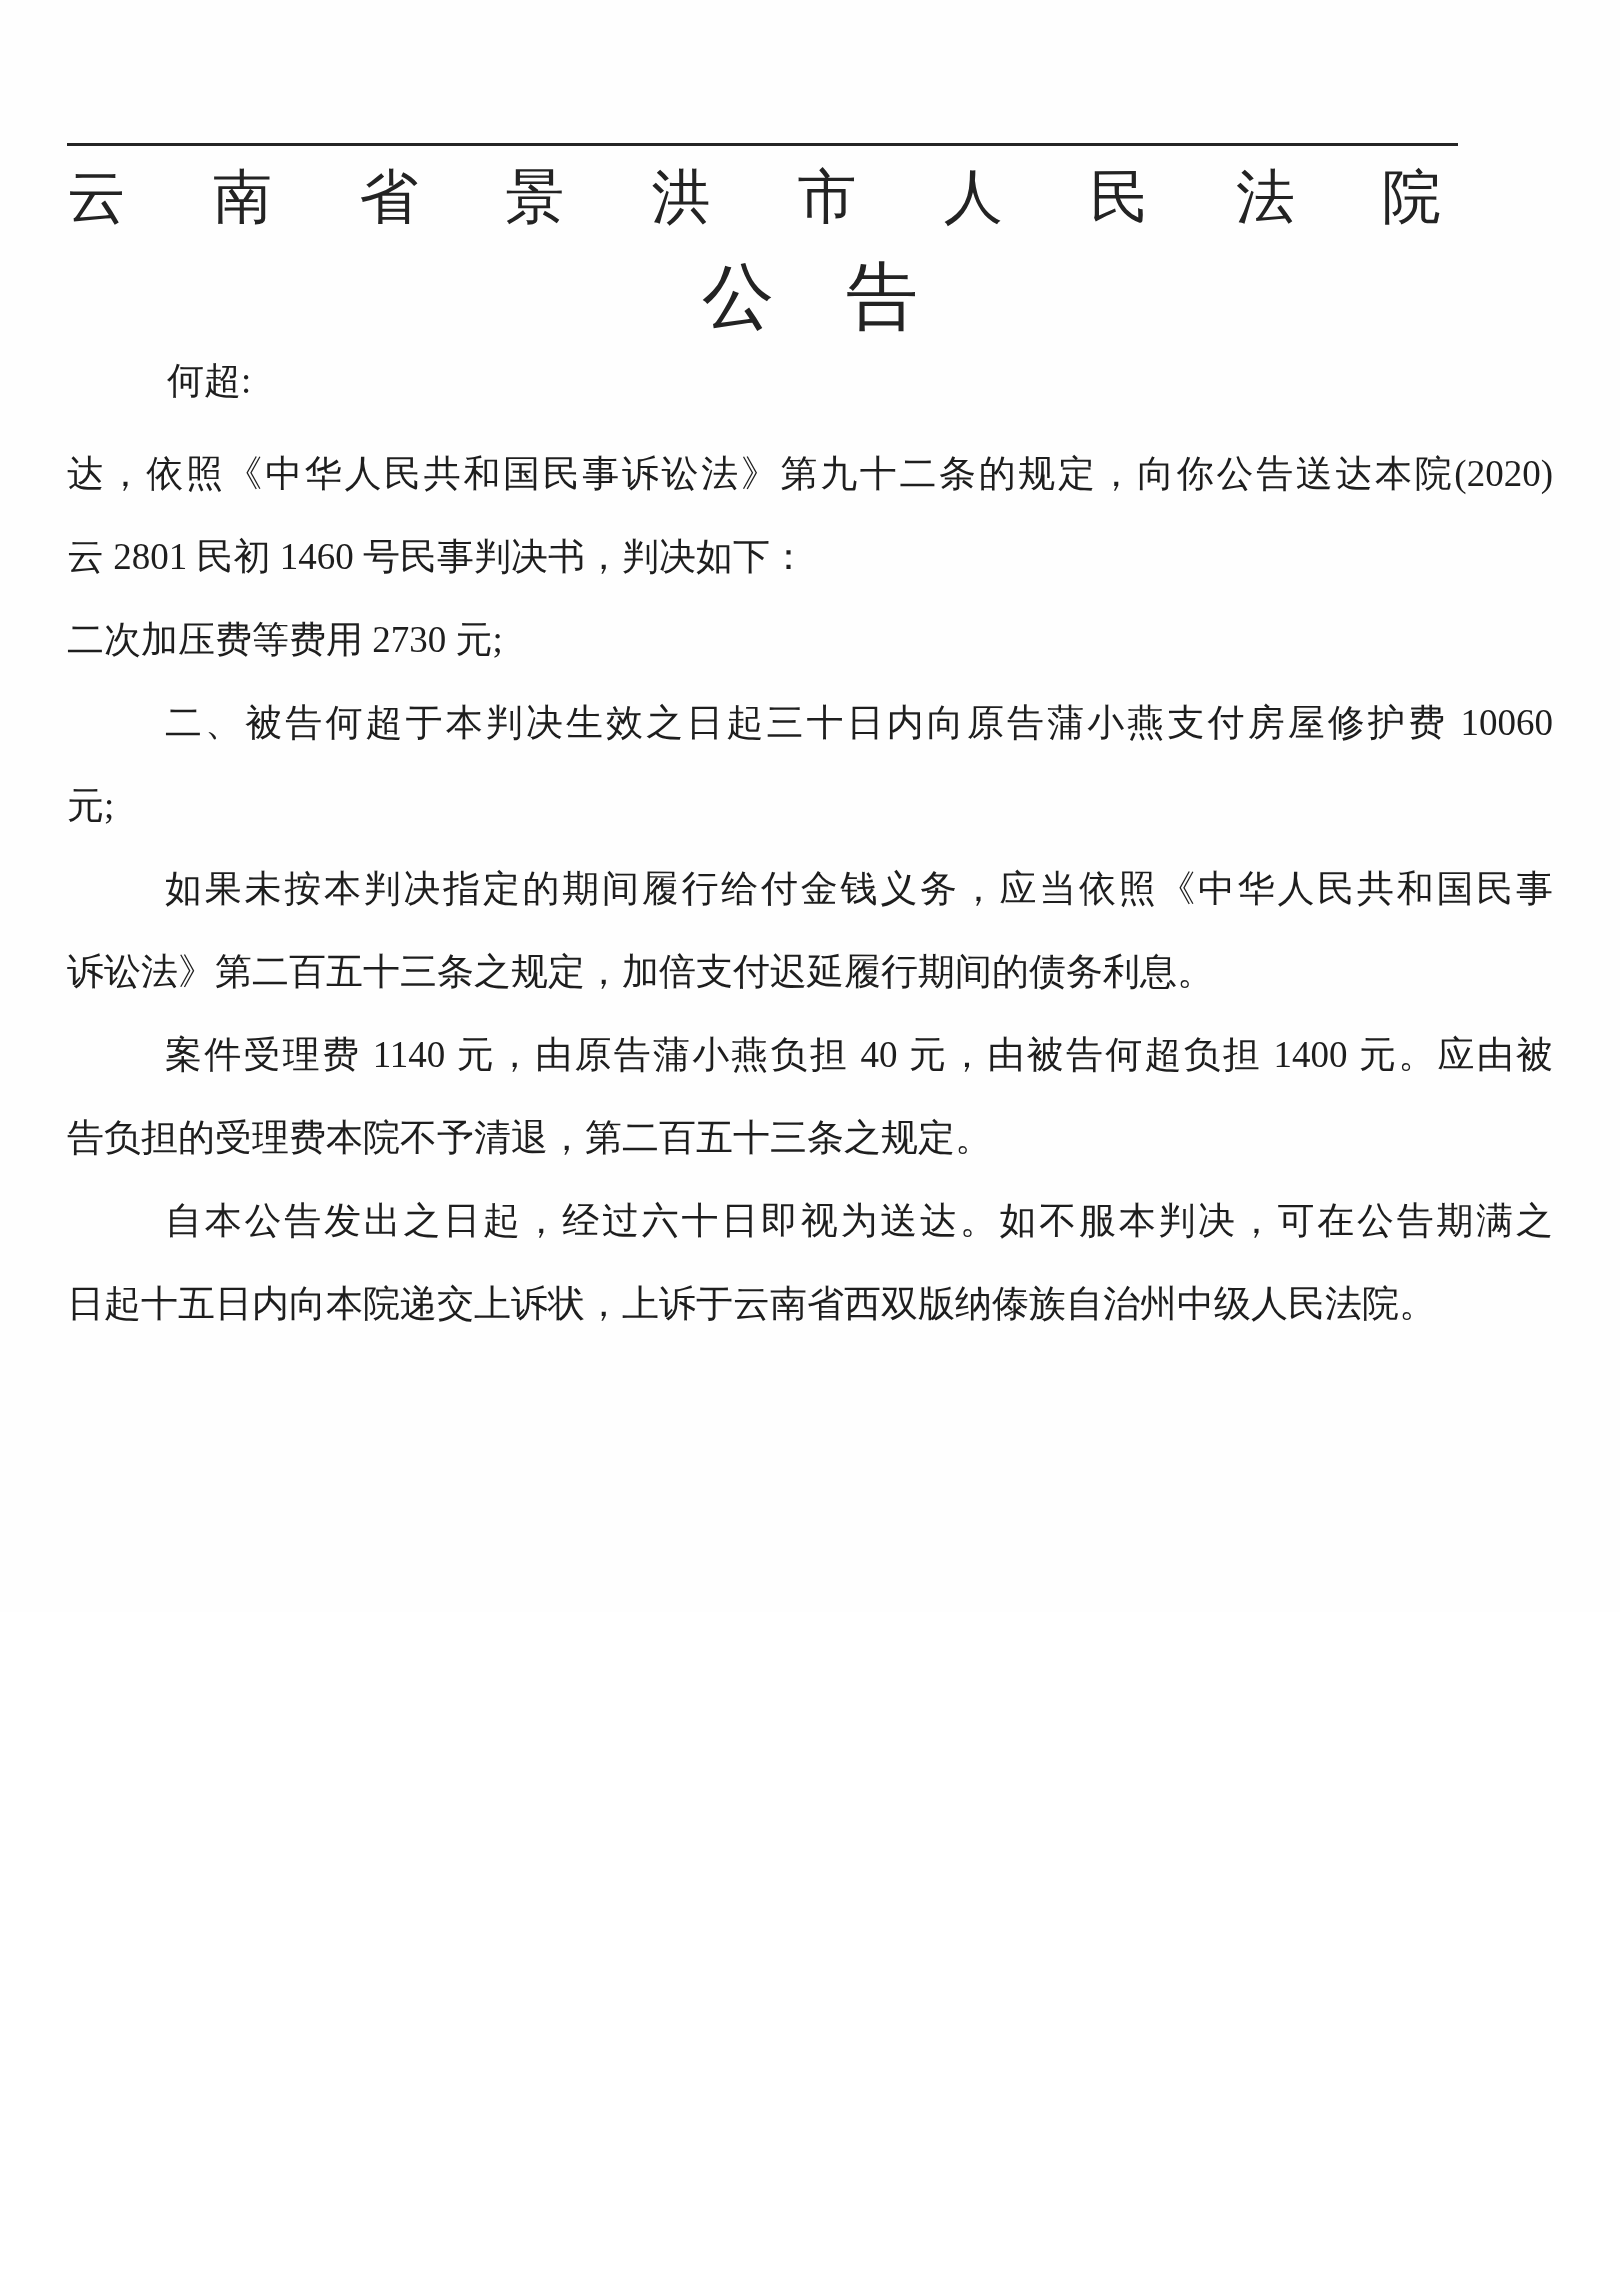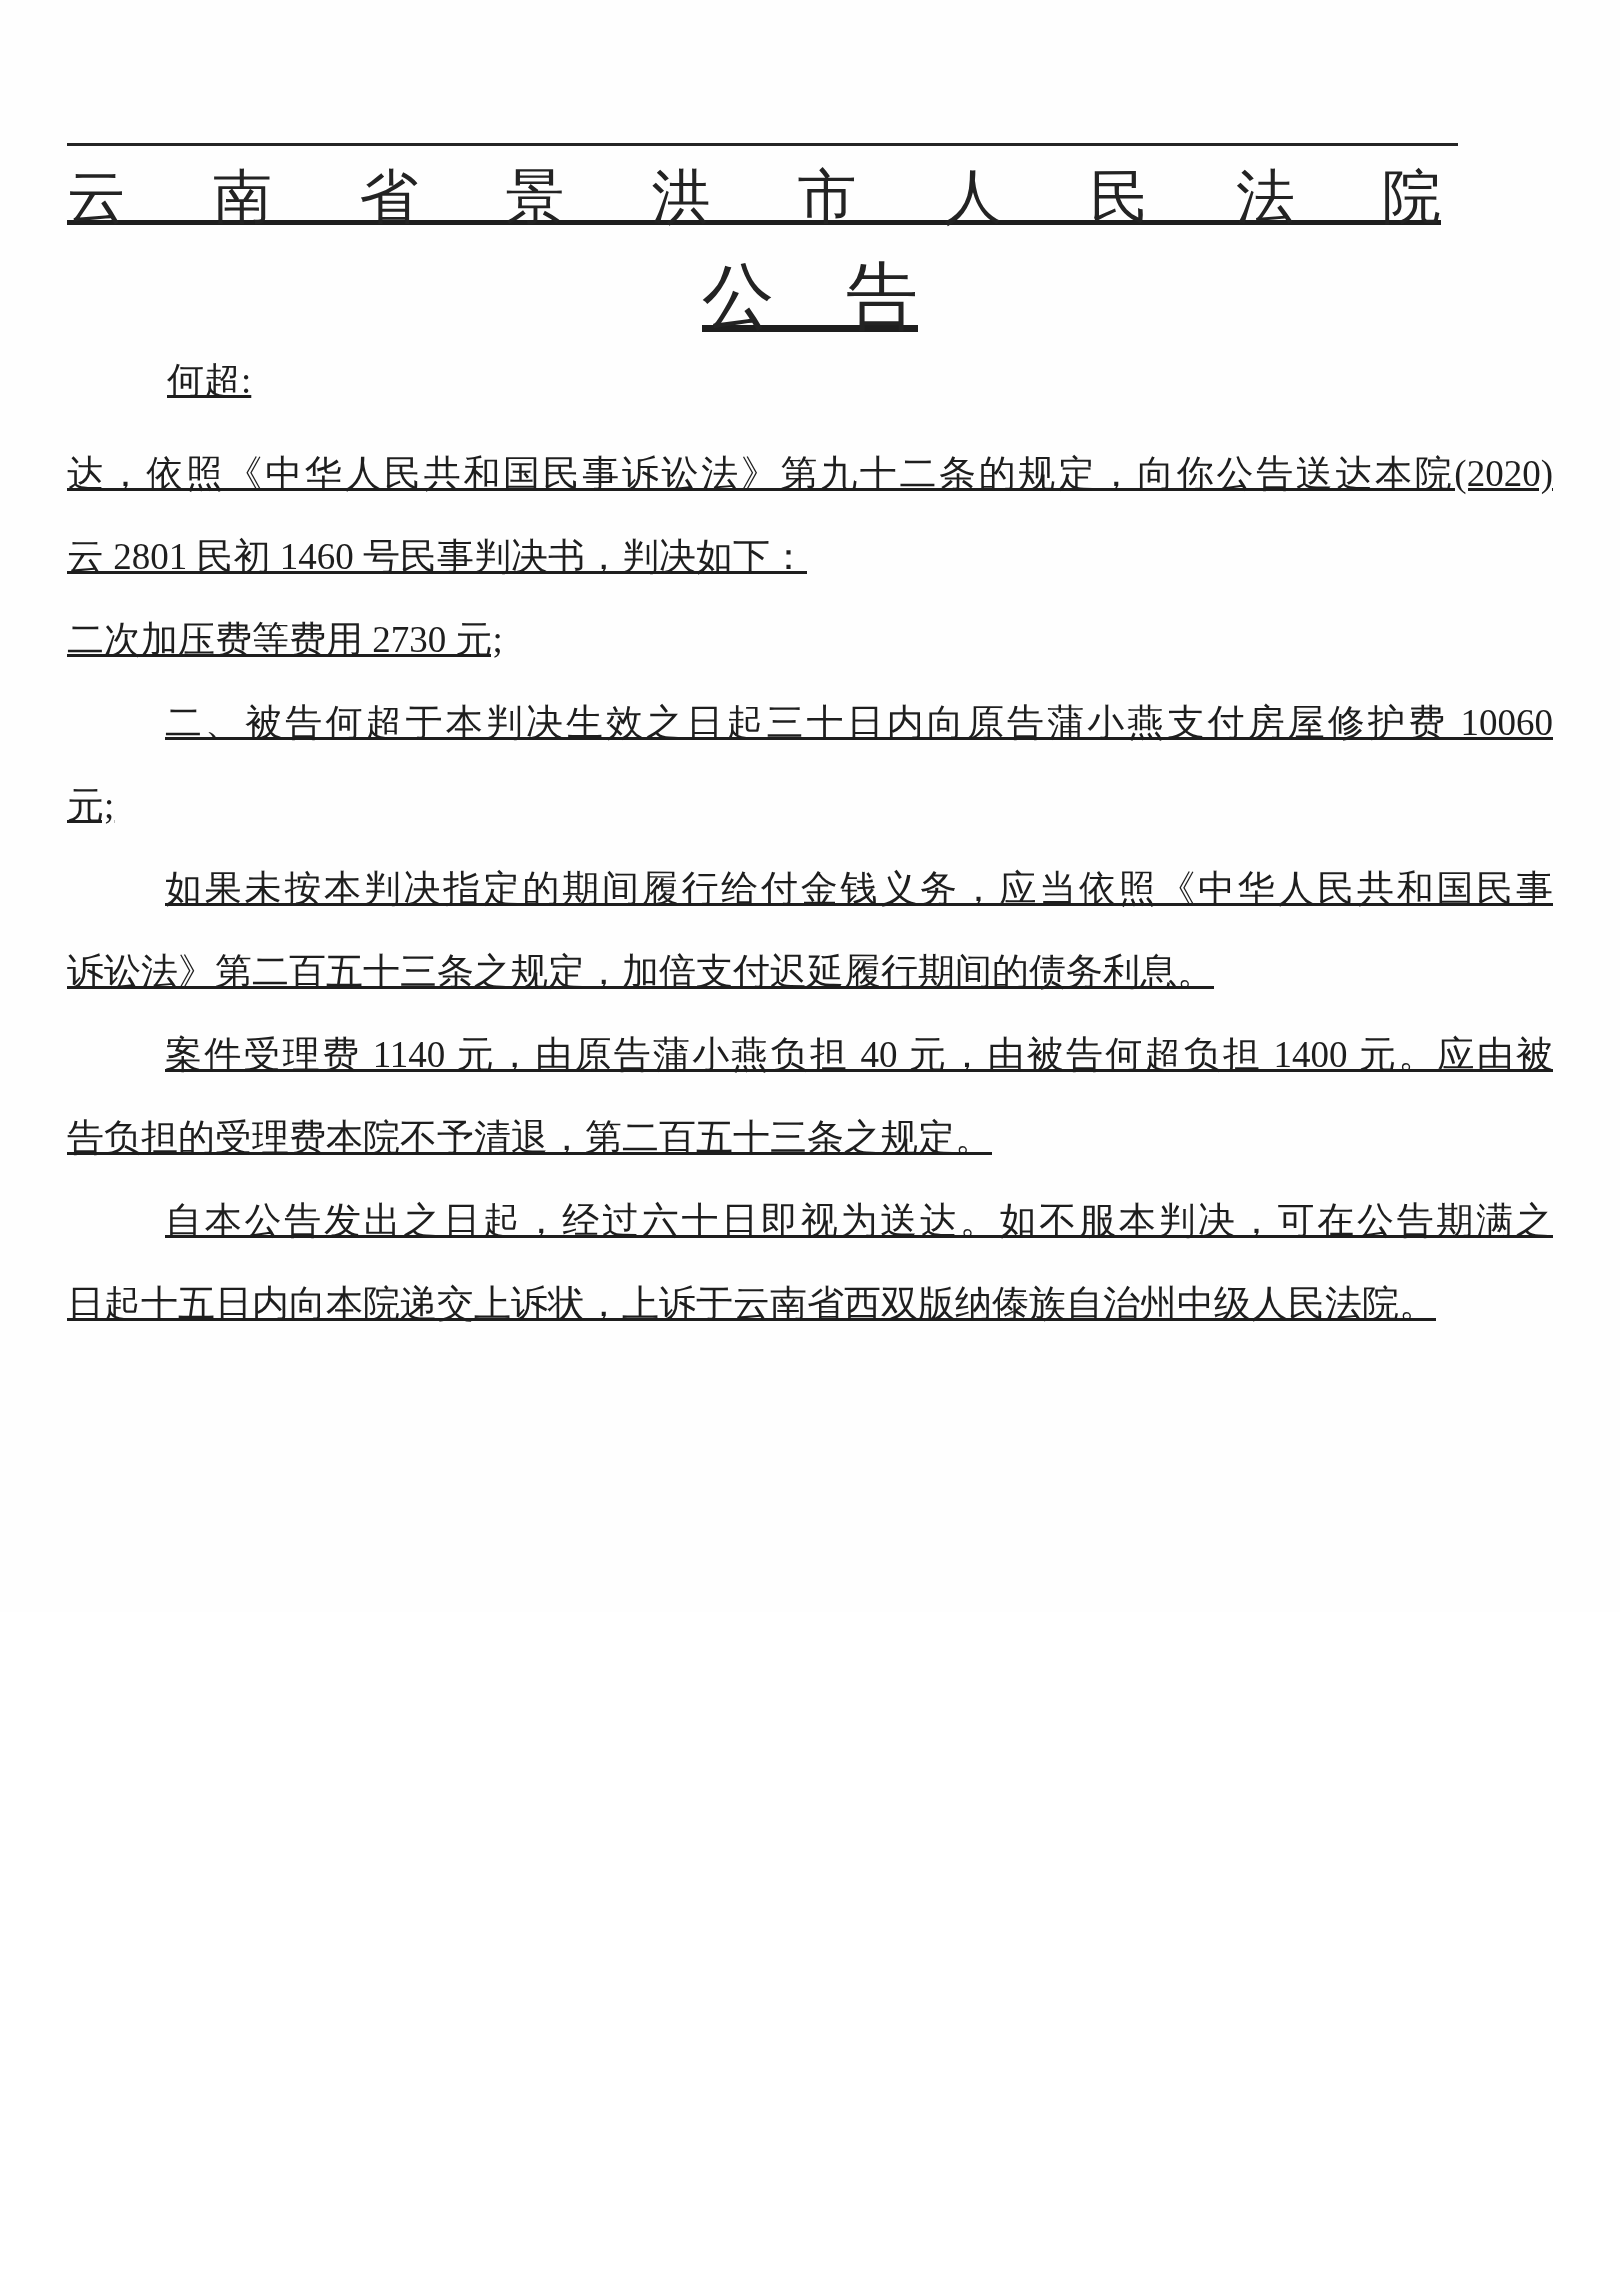--- a/index.html
+++ b/index.html
@@ -5,21 +5,20 @@
   html,body{margin:0;padding:0;background:#ffffff;}
   .page{
     position:relative;
     width:1620px;height:1612px;
     background:#fefefe;
     box-sizing:border-box;
     padding:0 67px;
     overflow:hidden;
     font-family:"Liberation Serif","DejaVu Serif",serif;
     color:#1e1e1e;
-    text-decoration:underline;
   }
   .rule{
     margin-top:143px;
     width:1391px;
     border-top:3.9px solid #252525;
   }
   .court-header{
     width:1374px;
     margin-top:9.8px;
     font-size:59px;

